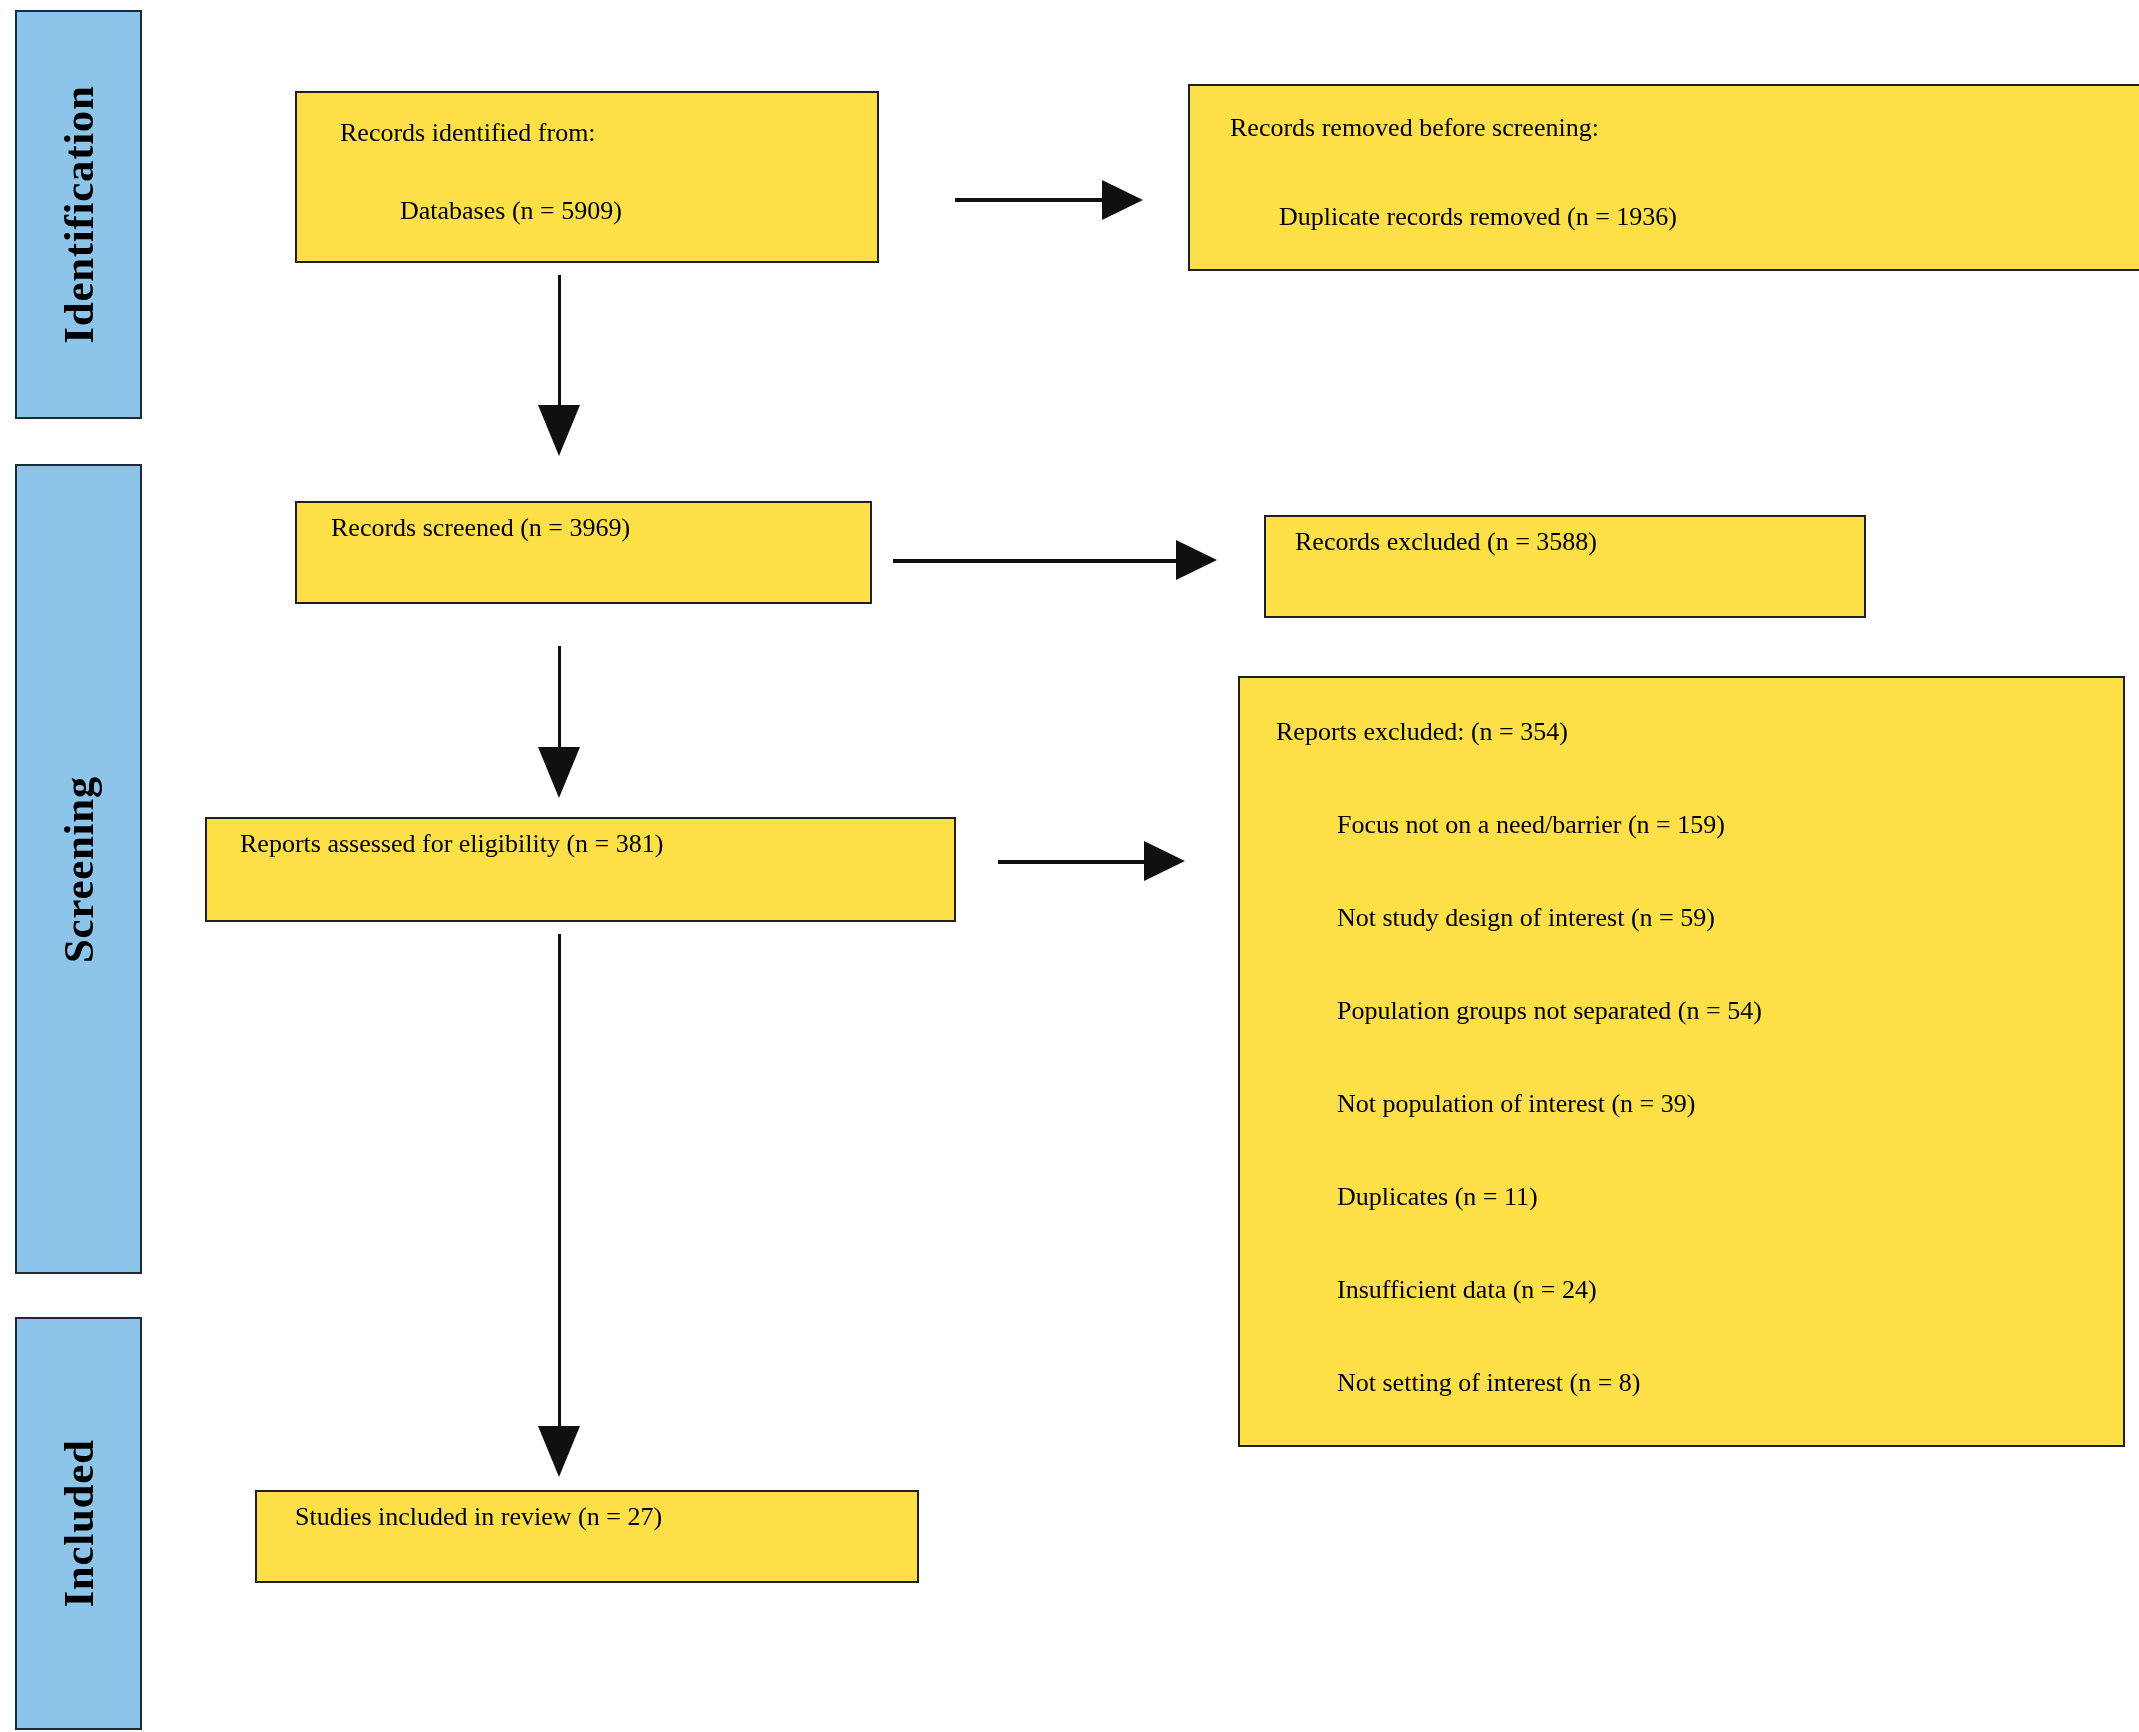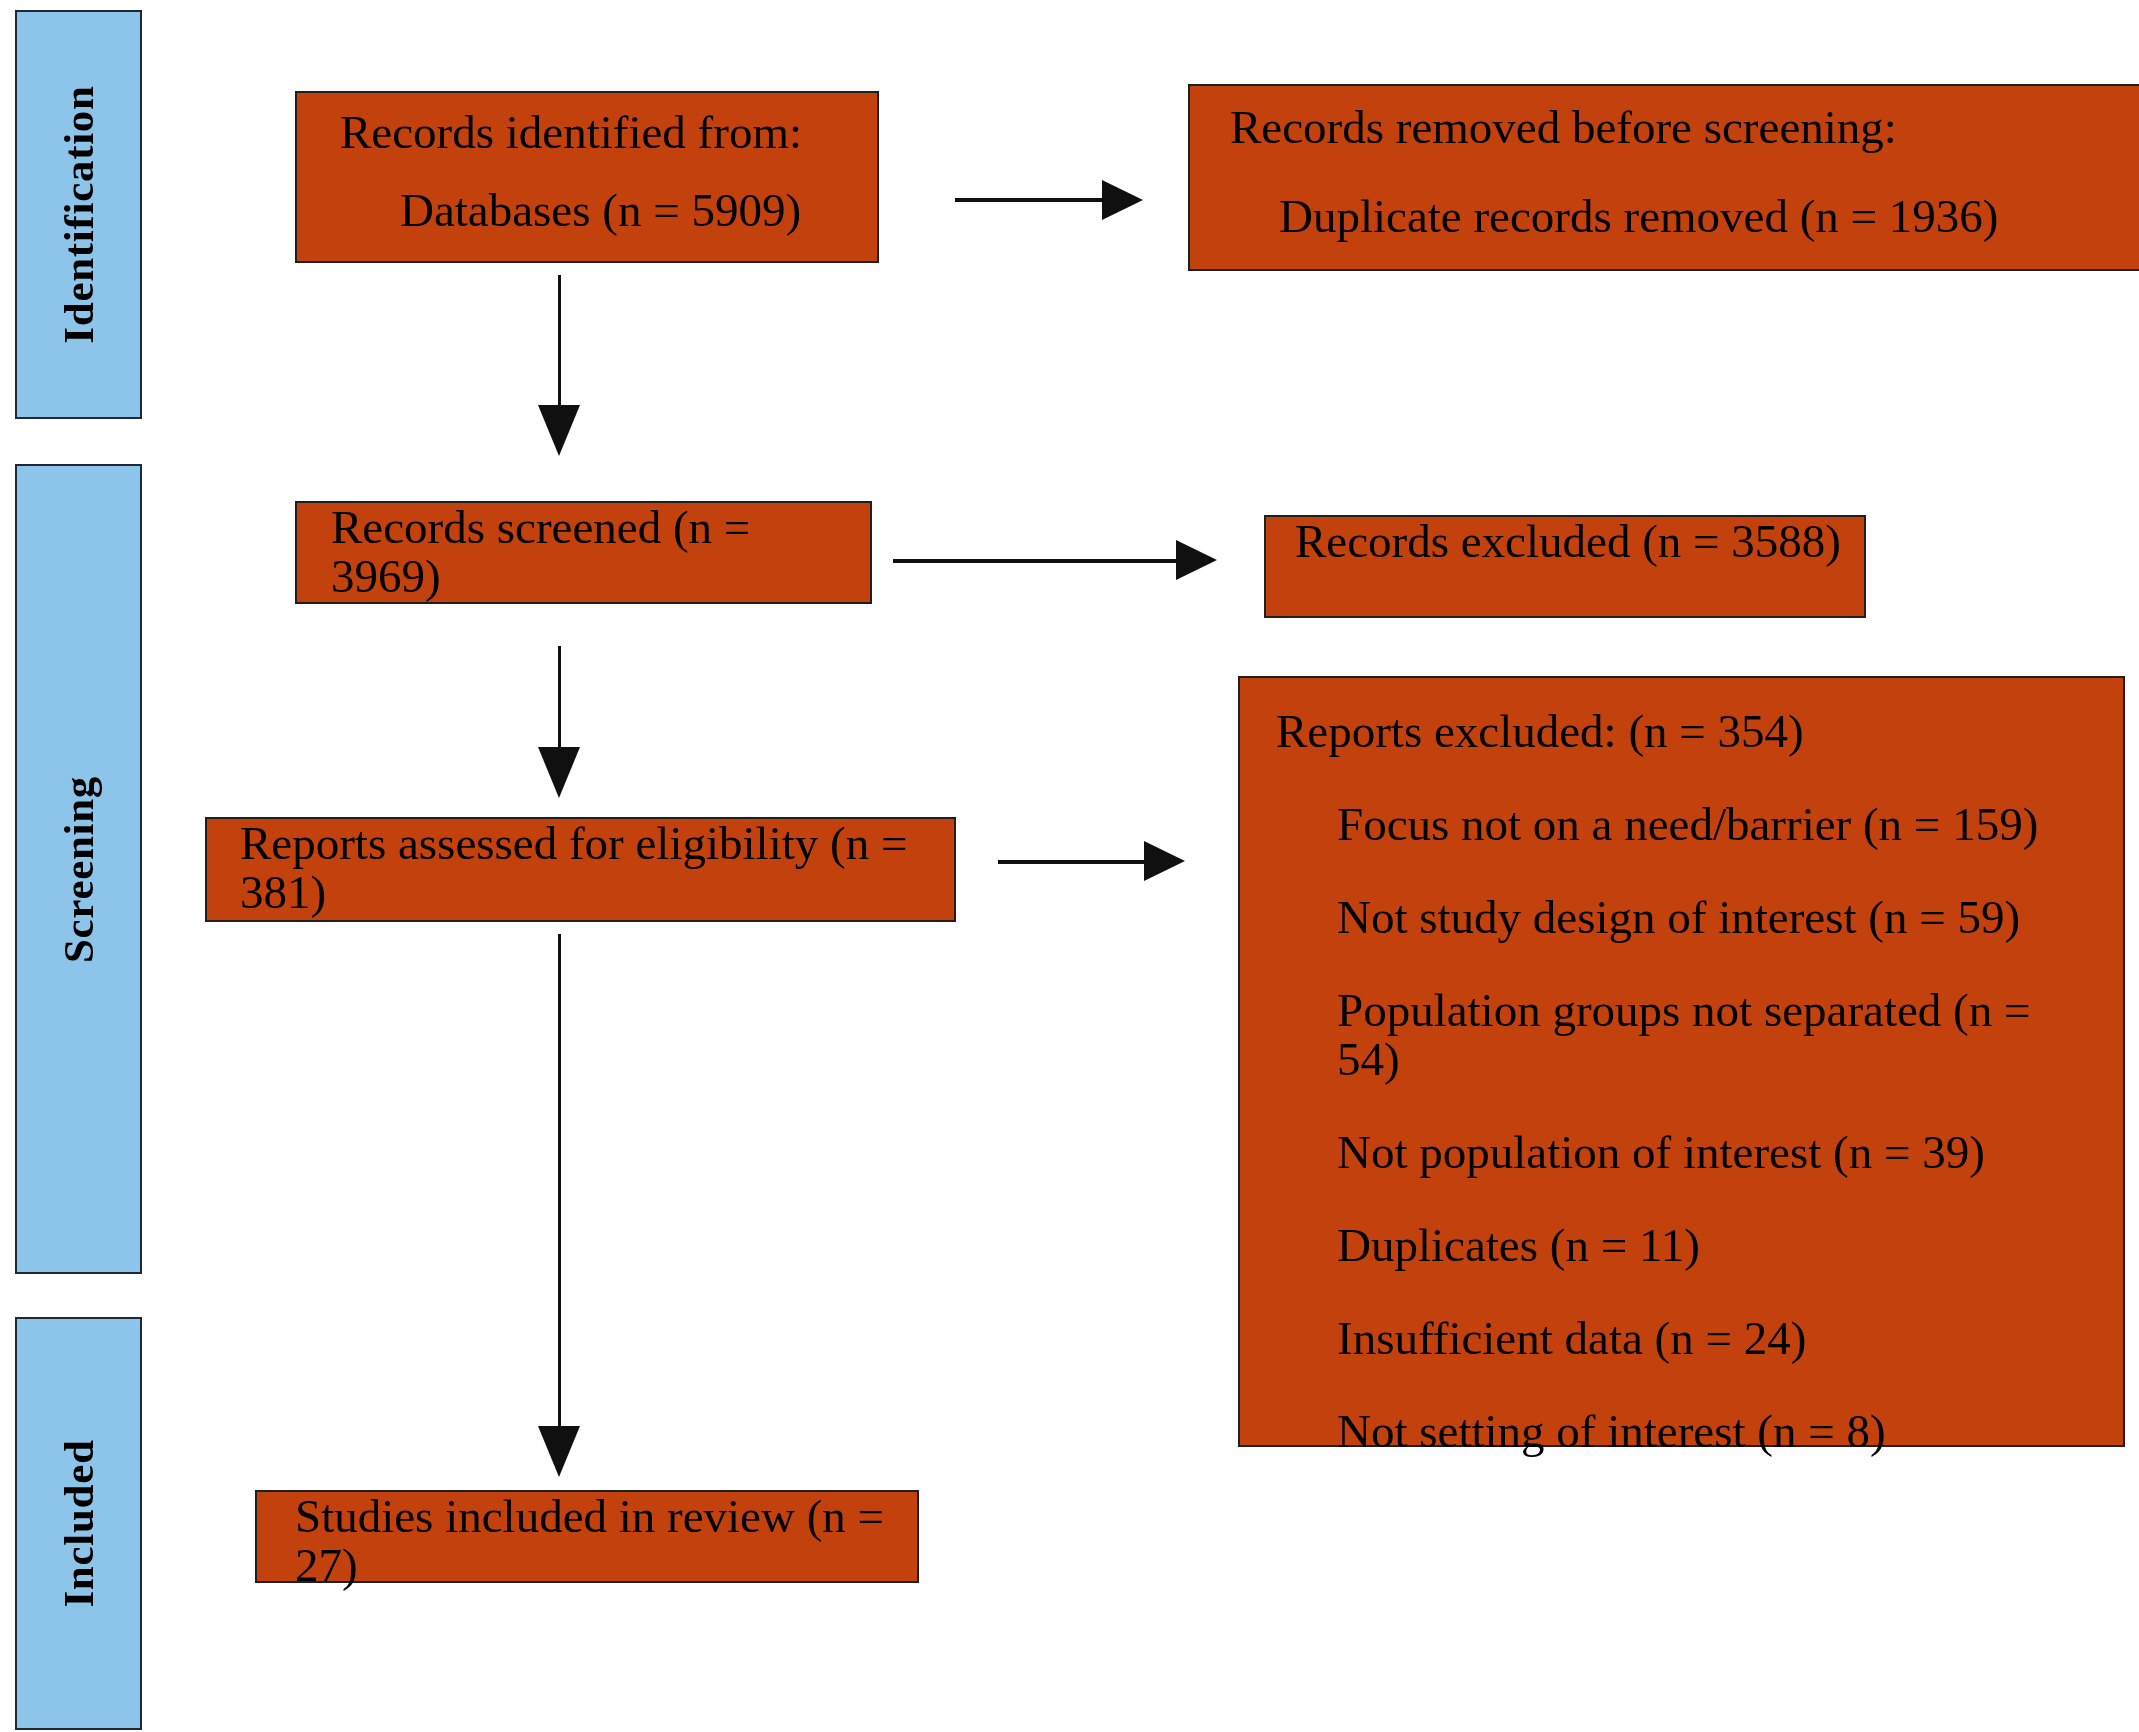--- a/index.html
+++ b/index.html
@@ -23,24 +23,24 @@
   .stage .rot{
     transform:rotate(-90deg);
     white-space:nowrap;
     font-weight:bold;
     font-size:43px;
     letter-spacing:0.7px;
   }
   
   .box{
     position:absolute;
-    background:#c2410c;
+    background:#fde047;
     border:2.7px solid #1f1f1f;
     box-sizing:border-box;
-    font-size:47px;
+    font-size:26px;
     line-height:49px;
   }
   .box.single{display:flex;align-items:flex-start;}
   .b1-l1{margin:15px 0 0 43px;}
   .b1-l2{margin:29px 0 0 103px;}
   .b2-l1{margin:16.5px 0 0 40px;}
   .b2-l2{margin:40px 0 0 89px;}
   .b6-title{margin:29px 0 0 36px;}
   .b6-list{list-style:none;margin:0;padding:0 20.6px 0 97px;}
   .b6-list li{margin-top:44px;}

